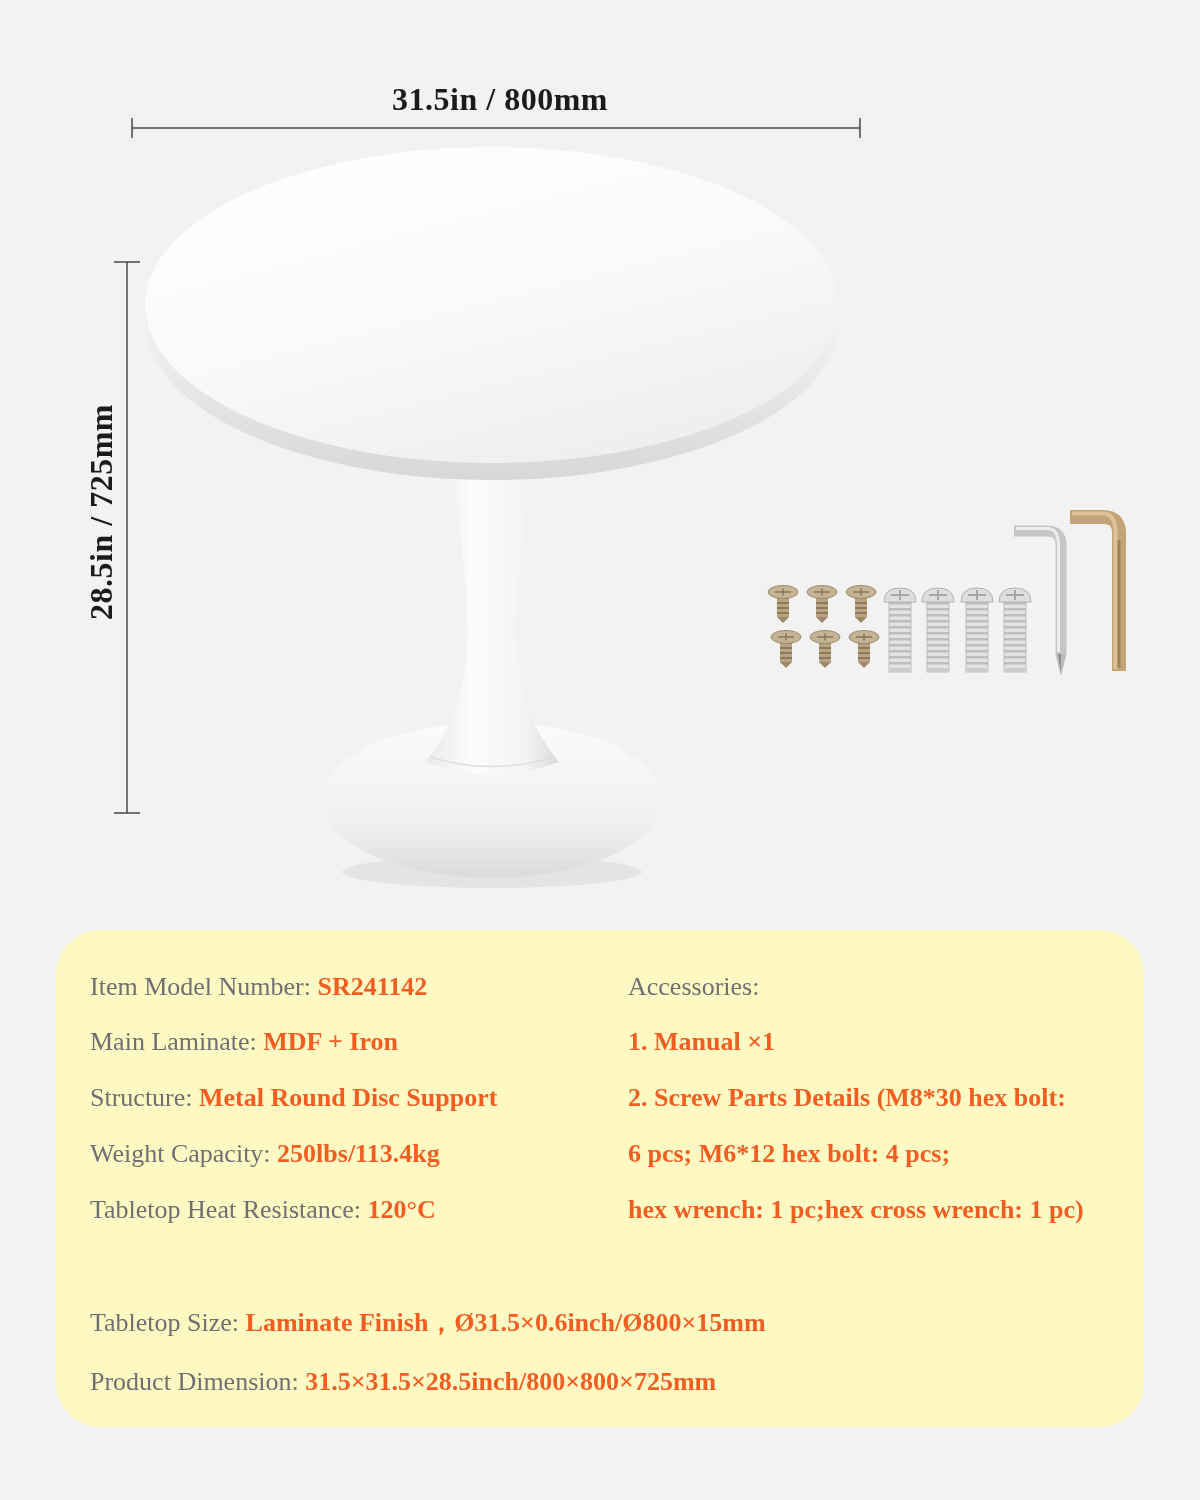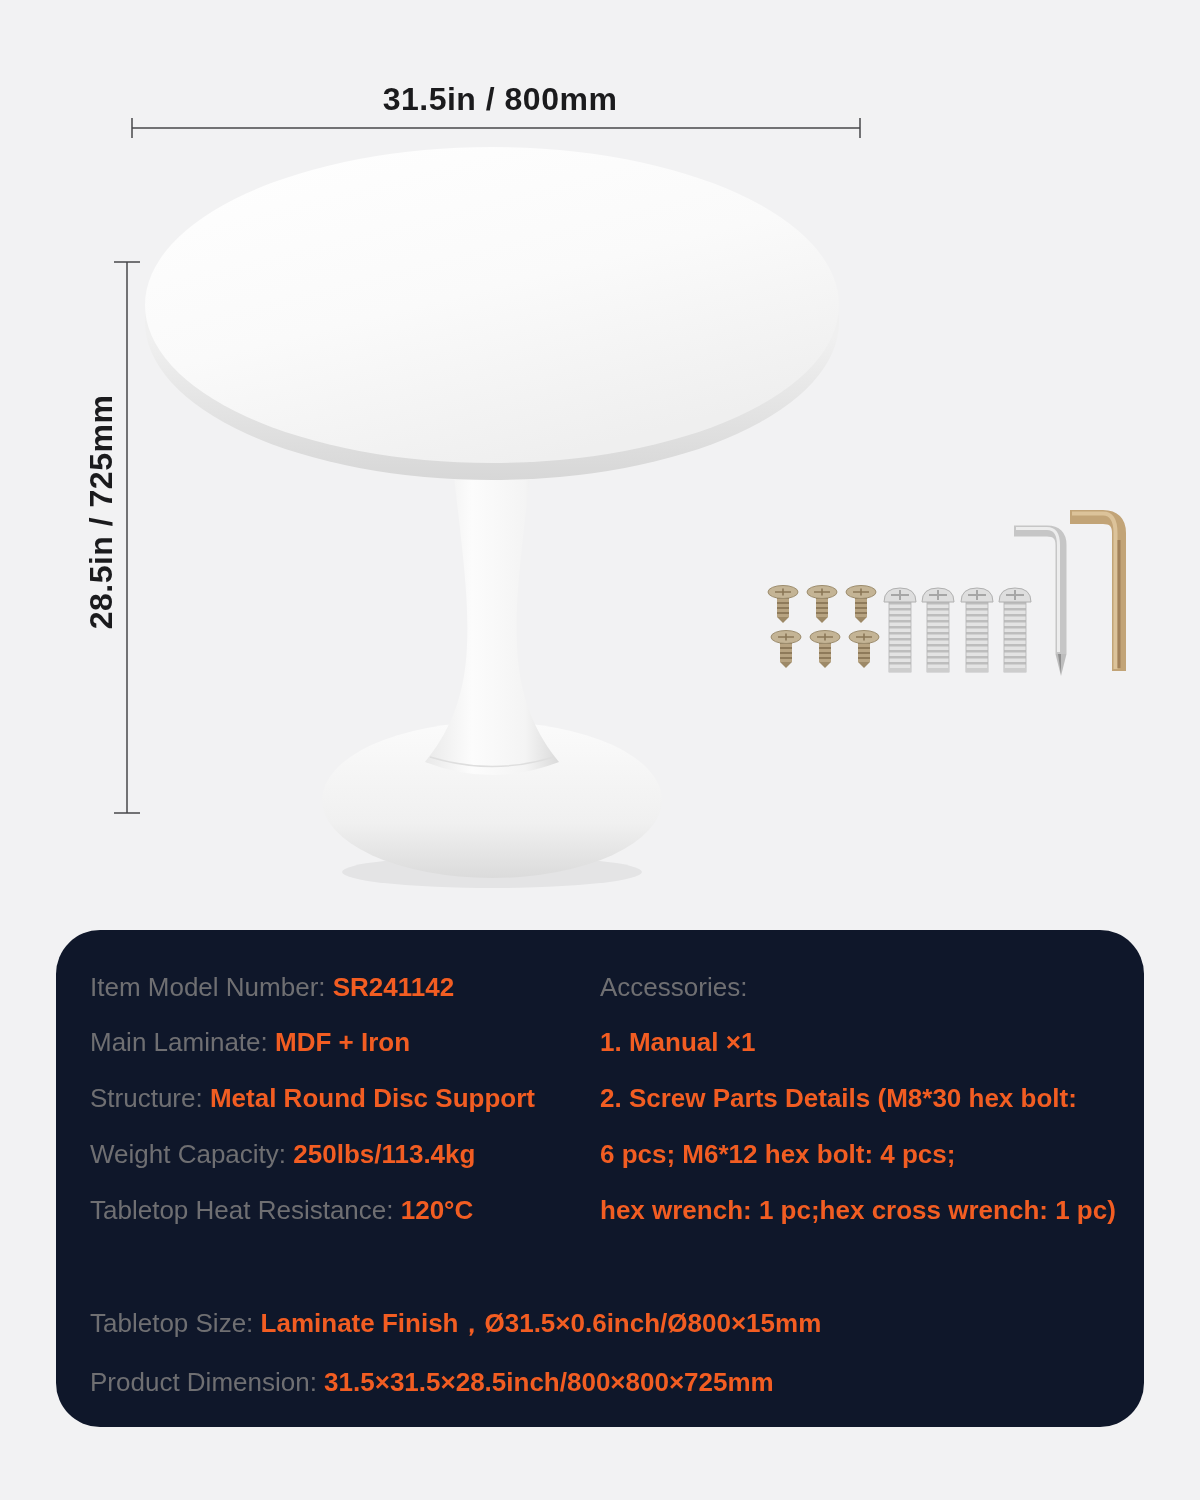--- a/index.html
+++ b/index.html
@@ -7,20 +7,21 @@
   body {
     font-family: "Liberation Sans", sans-serif;
     background: #f2f2f3;
   }
   .page {
     position: relative;
     width: 1144px;
     height: 1500px;
     background: #f2f2f3;
     overflow: hidden;
+    font-family: Liberation Serif, serif;
   }
   
   .dim-label {
     position: absolute;
     color: #1b1b1d;
     font-size: 32px;
     font-weight: 600;
     letter-spacing: 0.5px;
     white-space: nowrap;
   }
@@ -36,35 +37,35 @@
   .scene-svg {
     position: absolute;
     left: 0; top: 0;
     width: 1200px; height: 930px;
   }
   
   .spec-card {
     position: absolute;
     left: 56px; top: 930px;
     width: 1088px; height: 497px;
-    background: #0f172a;
+    background: #fef9c3;
     border-radius: 44px;
   }
   .spec-row {
     position: absolute;
     white-space: nowrap;
     font-size: 26px;
     line-height: 1;
   }
   .spec-row .lbl { color: #6f6f72; font-weight: 400; }
   .spec-row .val { color: #f25d22; font-weight: 700; }
   .acc-title { color: #6f6f72; font-weight: 400; }
   .acc-line  { color: #f25d22; font-weight: 700; }
   .col-left  { left: 34px; }
-  .col-right { left: 544px; }
+  .col-right { left: 572px; }
   .r1 { top: 44px; }
   .r2 { top: 99px; }
   .r3 { top: 155px; }
   .r4 { top: 211px; text-align: center; }
   .r5 { top: 267px; }
   .r6 { top: 329px; }
   .r7 { top: 380px; }
   .r8 { top: 439px; }
 </style>
 </head>

